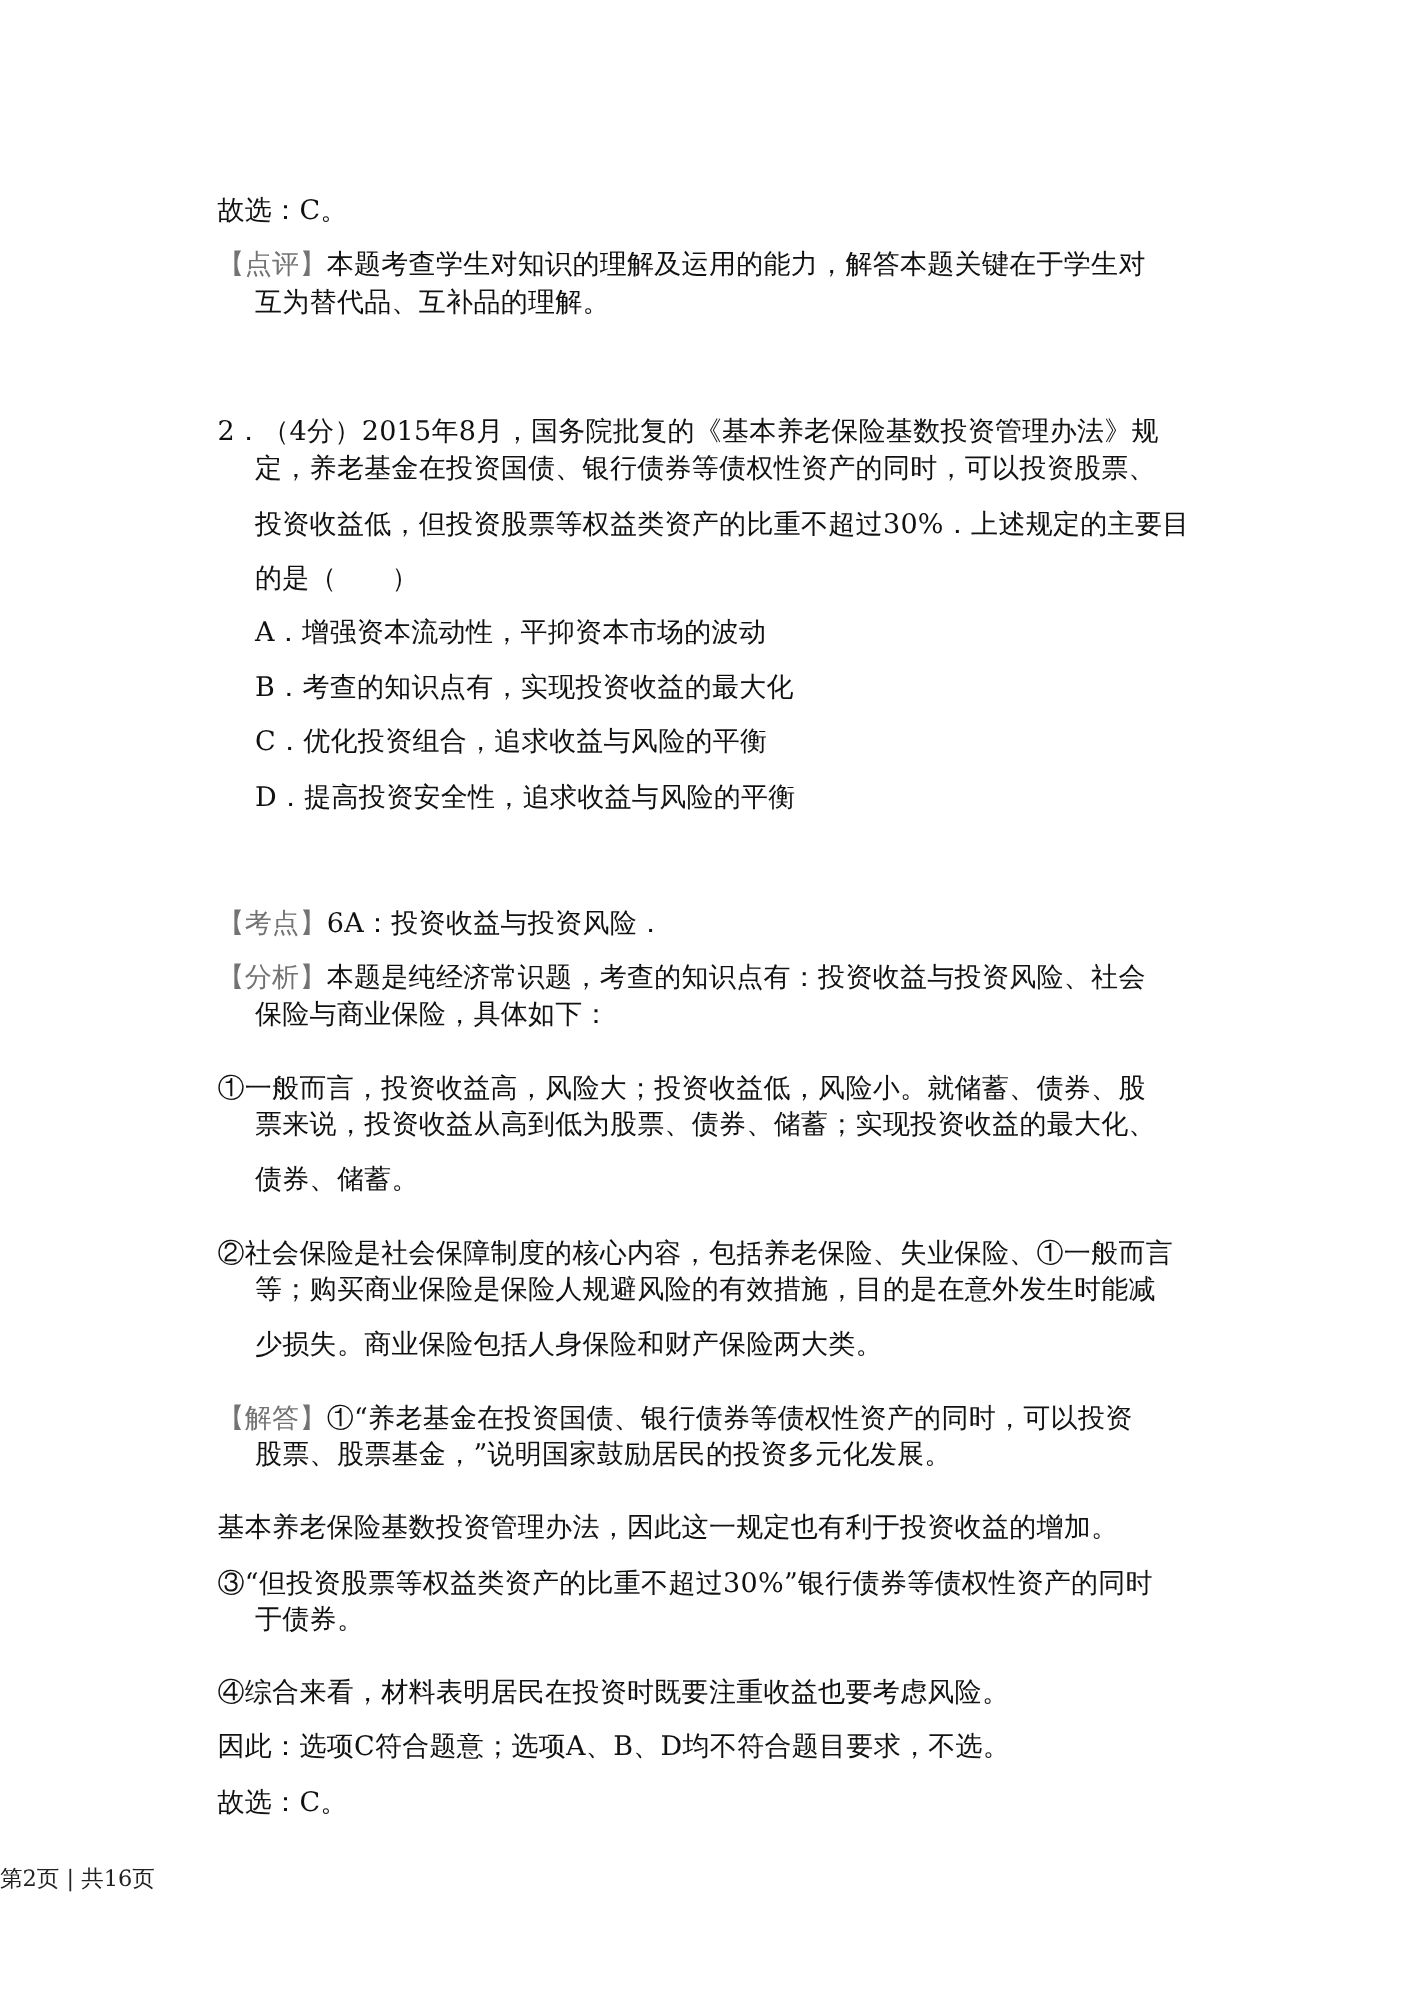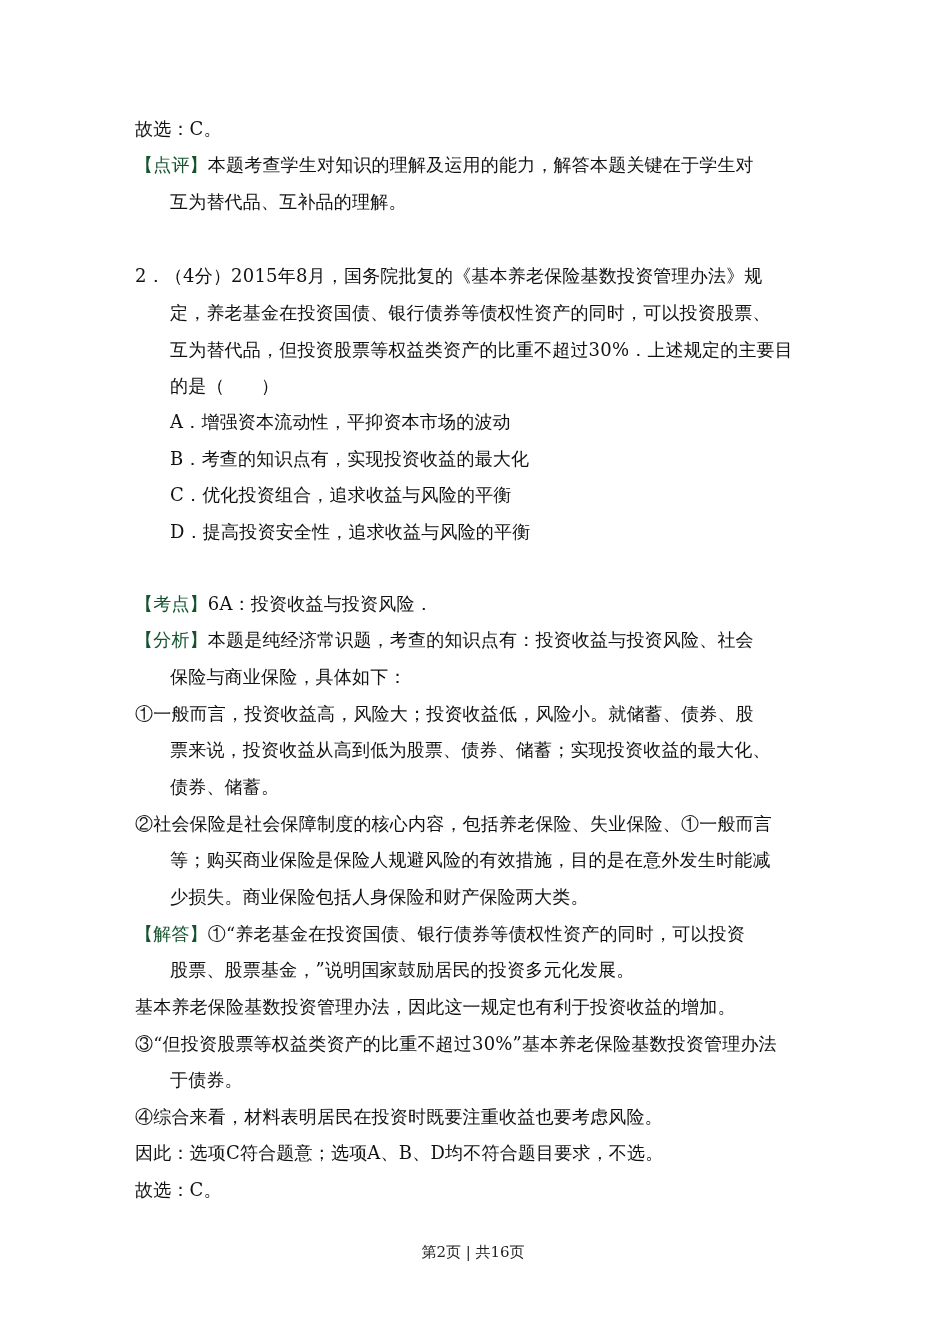--- a/index.html
+++ b/index.html
@@ -9,39 +9,39 @@
     color: #111111;
   }
   .line {
     position: absolute;
     font-size: 18px;
     line-height: 24px;
     white-space: nowrap;
     letter-spacing: 0.2px;
   }
   .indent { left: 170px; }
-  .base { left: 135px; }
-  .tag { color: #14532d; }
+  .base { left: 145px; margin-top: 12px; }
+  .tag { color: #737373; }
   .footer {
     position: absolute; left: 0; width: 946px; top: 1243px;
-    text-align: center; font-size: 15px; color: #222;
+    font-size: 15px; color: #222;
   }
 </style>
 </head>
 <body>
 
 <div class="line base" style="top:117px">故选：C。</div>
 <div class="line base" style="top:153px">
   <span class="tag">【点评】</span><span>本题考查学生对知识的理解及运用的能力，解答本题关键在于学生对</span>
 </div>
 <div class="line indent" style="top:190px">互为替代品、互补品的理解。</div>
 
 <div class="line base" style="top:264px">2．（4分）2015年8月，国务院批复的《基本养老保险基数投资管理办法》规</div>
 <div class="line indent" style="top:301px">定，养老基金在投资国债、银行债券等债权性资产的同时，可以投资股票、</div>
-<div class="line indent" style="top:338px">互为替代品，但投资股票等权益类资产的比重不超过30%．上述规定的主要目</div>
+<div class="line indent" style="top:338px">投资收益低，但投资股票等权益类资产的比重不超过30%．上述规定的主要目</div>
 <div class="line indent" style="top:374px">的是（　　）</div>
 
 <div class="line indent" style="top:410px">A．增强资本流动性，平抑资本市场的波动</div>
 <div class="line indent" style="top:447px">B．考查的知识点有，实现投资收益的最大化</div>
 <div class="line indent" style="top:483px">C．优化投资组合，追求收益与风险的平衡</div>
 <div class="line indent" style="top:520px">D．提高投资安全性，追求收益与风险的平衡</div>
 
 <div class="line base" style="top:592px">
   <span class="tag">【考点】</span><span>6A：投资收益与投资风险．</span>
 </div>
@@ -57,19 +57,19 @@
 <div class="line base" style="top:812px">②社会保险是社会保障制度的核心内容，包括养老保险、失业保险、①一般而言</div>
 <div class="line indent" style="top:848px">等；购买商业保险是保险人规避风险的有效措施，目的是在意外发生时能减</div>
 <div class="line indent" style="top:885px">少损失。商业保险包括人身保险和财产保险两大类。</div>
 
 <div class="line base" style="top:922px">
   <span class="tag">【解答】</span><span>①“养老基金在投资国债、银行债券等债权性资产的同时，可以投资</span>
 </div>
 <div class="line indent" style="top:958px">股票、股票基金，”说明国家鼓励居民的投资多元化发展。</div>
 
 <div class="line base" style="top:995px">基本养老保险基数投资管理办法，因此这一规定也有利于投资收益的增加。</div>
-<div class="line base" style="top:1032px">③“但投资股票等权益类资产的比重不超过30%”基本养老保险基数投资管理办法</div>
+<div class="line base" style="top:1032px">③“但投资股票等权益类资产的比重不超过30%”银行债券等债权性资产的同时</div>
 <div class="line indent" style="top:1068px">于债券。</div>
 <div class="line base" style="top:1105px">④综合来看，材料表明居民在投资时既要注重收益也要考虑风险。</div>
 <div class="line base" style="top:1141px">因此：选项C符合题意；选项A、B、D均不符合题目要求，不选。</div>
 <div class="line base" style="top:1178px">故选：C。</div>
 
 <div class="footer">第2页 | 共16页</div>
 
 </body></html>

